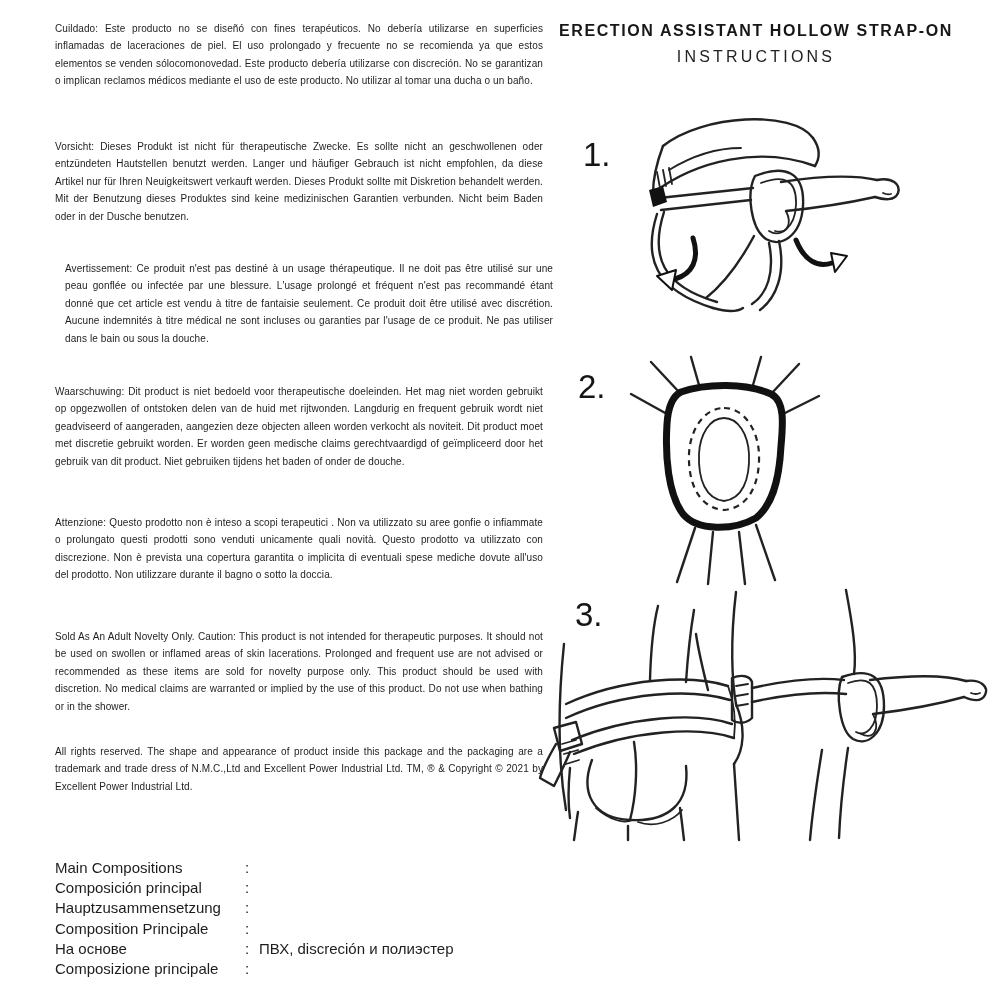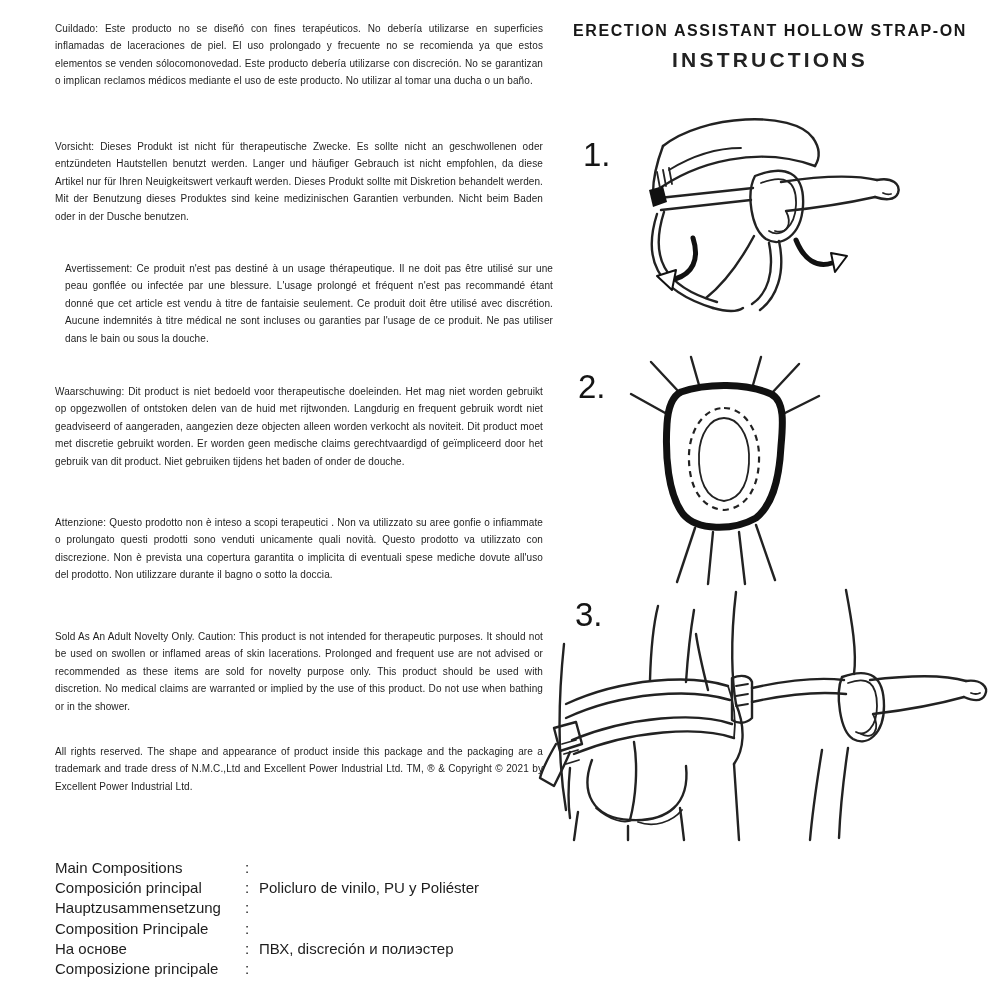--- a/index.html
+++ b/index.html
@@ -24,27 +24,27 @@
   #p-rights { top:743px; }
 
   
   .comp-table { position:absolute; left:55px; top:858px; width:540px; font-size:15px; }
   .comp-row { display:flex; line-height:20.2px; }
   .comp-label { width:180px; flex:0 0 180px; }
   .comp-sep { flex:0 0 24px; text-align:center; }
   .comp-value { flex:1; }
 
   
-  .header { position:absolute; left:550px; top:22px; width:440px; text-align:center; }
+  .header { position:absolute; left:536px; top:22px; width:440px; text-align:center; }
   .product-title {
     font-size:16px; font-weight:bold; letter-spacing:1.6px;
     color:#171717; white-space:nowrap;
   }
   .subtitle {
-    margin-top:8px; font-size:21px; font-weight:bold;
+    margin-top:8px; font-size:16px; font-weight:normal;
     letter-spacing:3.2px; color:#222; white-space:nowrap;
   }
 
   
   .figure { position:absolute; }
   #fig1 { left:545px; top:98px;  width:455px; height:245px; }
   #fig2 { left:545px; top:352px; width:340px; height:235px; }
   #fig3 { left:530px; top:582px; width:470px; height:260px; }
   .fig-number {
     position:absolute; font-size:33px; color:#151515;
@@ -74,21 +74,20 @@
 <p class="rights" id="p-rights">All rights reserved. The shape and appearance of product inside this package and the packaging are a trademark and trade dress of N.M.C.,Ltd and Excellent Power Industrial Ltd. TM, ® &amp; Copyright © 2021 by Excellent Power Industrial Ltd.</p>
 
 <div class="comp-table">
   <div class="comp-row">
     <span class="comp-label">Main Compositions</span>
     <span class="comp-sep">:</span>
   </div>
   <div class="comp-row">
     <span class="comp-label">Composición principal</span>
     <span class="comp-sep">:</span>
-    <span class="comp-value">Policluro de vinilo, PU y Poliéster</span>
   </div>
   <div class="comp-row">
     <span class="comp-label">Hauptzusammensetzung</span>
     <span class="comp-sep">:</span>
   </div>
   <div class="comp-row">
     <span class="comp-label">Composition Principale</span>
     <span class="comp-sep">:</span>
   </div>
   <div class="comp-row">

